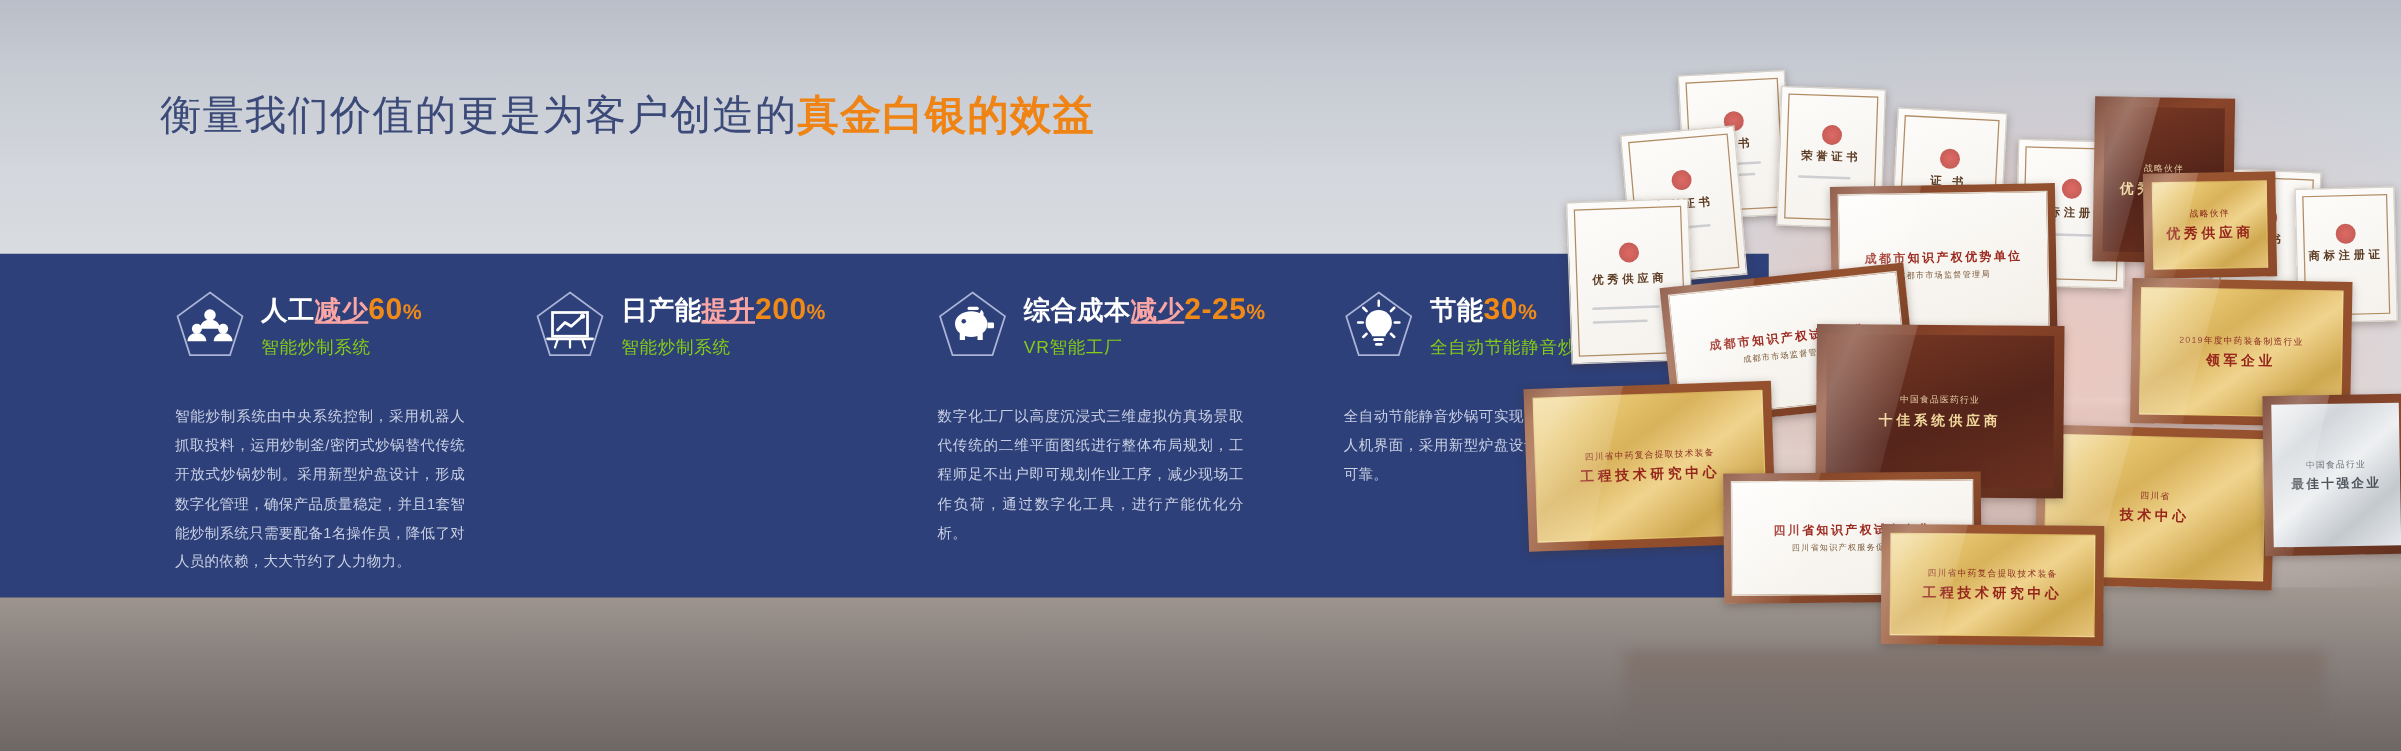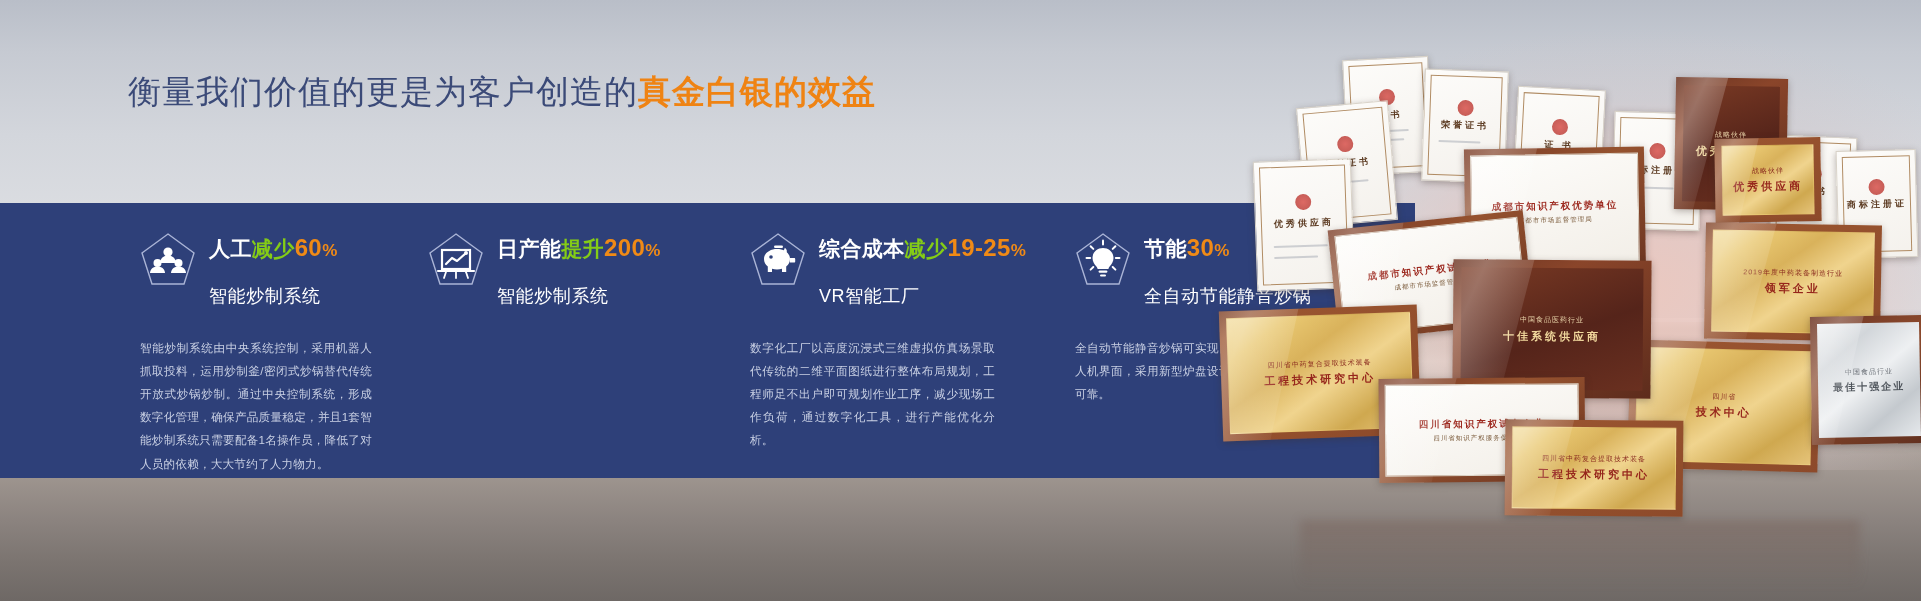--- a/index.html
+++ b/index.html
@@ -86,24 +86,24 @@
   .f-icon{
     width:56px;height:62px;flex:0 0 56px;margin-right:13px;margin-top:2px;
   }
   .f-icon svg{display:block;width:56px;height:62px;}
   .f-titles{padding-top:4px;}
   .f-title{
     font-size:21px;font-weight:700;color:#ffffff;white-space:nowrap;line-height:1.15;
     letter-spacing:.4px;
   }
   .f-title .num{color:#f08a16;font-size:24px;font-weight:700;}
-  .f-title .hi{color:#84cc16;}
+  .f-title .hi{color:#fca5a5;text-decoration:underline;}
   .f-title .pct{color:#f08a16;font-size:17px;font-weight:700;}
   .f-sub{
-    font-size:18px;color:#ffffff;margin-top:22px;white-space:nowrap;letter-spacing:.6px;
+    font-size:14px;color:#84cc16;margin-top:7px;white-space:nowrap;letter-spacing:.6px;
     font-weight:400;
   }
   .f-body{
     margin-top:28px;font-size:11.6px;line-height:2.0;color:#c9d0e4;
     text-align:justify;letter-spacing:.2px;
   }
   .f1 .f-body{width:232px;}
   .f2 .f-body{width:232px;}
   .f3 .f-body{width:245px;}
   .f4 .f-body{width:252px;}
@@ -230,21 +230,21 @@
               <path d="M31 41c0-4 3.4-6.6 7.5-6.6S46 37 46 41z" fill="#ffffff"></path>
             </svg>
           </span>
           <span class="f-titles">
             <div class="f-title">
               <span>人工</span><span class="hi">减少</span><span class="num">60</span><span class="pct">%</span>
             </div>
             <div class="f-sub">智能炒制系统</div>
           </span>
         </div>
-        <div class="f-body">智能炒制系统由中央系统控制，采用机器人抓取投料，运用炒制釜/密闭式炒锅替代传统开放式炒锅炒制。通过中央控制系统，形成数字化管理，确保产品质量稳定，并且1套智能炒制系统只需要配备1名操作员，降低了对人员的依赖，大大节约了人力物力。</div>
+        <div class="f-body">智能炒制系统由中央系统控制，采用机器人抓取投料，运用炒制釜/密闭式炒锅替代传统开放式炒锅炒制。采用新型炉盘设计，形成数字化管理，确保产品质量稳定，并且1套智能炒制系统只需要配备1名操作员，降低了对人员的依赖，大大节约了人力物力。</div>
       </div>
 
       <div class="feature f2">
         <div class="f-head">
           <span class="f-icon">
             <svg viewBox="0 0 56 62">
               <polygon points="28,2 54,21 44,52 12,52 2,21" fill="none" stroke="#aab4d6" stroke-width="1.4"></polygon>
               <rect x="14" y="18" width="28" height="19" fill="none" stroke="#ffffff" stroke-width="2.2"></rect>
               <polyline points="18,32 24,26 29,29 38,21" fill="none" stroke="#ffffff" stroke-width="2.2" stroke-linecap="round" stroke-linejoin="round"></polyline>
               <circle cx="38" cy="21" r="2" fill="#ffffff"></circle>
@@ -270,21 +270,21 @@
               <polygon points="28,2 54,21 44,52 12,52 2,21" fill="none" stroke="#aab4d6" stroke-width="1.4"></polygon>
               <path d="M40 27c0-6-6-10-13-10s-13 4-13 10c0 3 1.4 5.6 3.8 7.4V40h4.2v-3.2c1.6.5 3.3.8 5 .8s3.4-.3 5-.8V40h4.2v-5.6C38.6 32.6 40 30 40 27z" fill="#ffffff"></path>
               <circle cx="21" cy="25" r="1.8" fill="#2e4079"></circle>
               <path d="M36 22c1.6-2.4 1-5-1.2-6.2-.4 2.2-1.6 3.6-3.2 4.4z" fill="#ffffff"></path>
               <rect x="24" y="13.4" width="9" height="2.6" rx="1.3" fill="#ffffff"></rect>
               <path d="M40 26h4.2c.6 0 1 .5 1 1.1v2.4c0 .6-.4 1.1-1 1.1H40z" fill="#ffffff"></path>
             </svg>
           </span>
           <span class="f-titles">
             <div class="f-title">
-              <span>综合成本</span><span class="hi">减少</span><span class="num">19-25</span><span class="pct">%</span>
+              <span>综合成本</span><span class="hi">减少</span><span class="num">2-25</span><span class="pct">%</span>
             </div>
             <div class="f-sub">VR智能工厂</div>
           </span>
         </div>
         <div class="f-body">数字化工厂以高度沉浸式三维虚拟仿真场景取代传统的二维平面图纸进行整体布局规划，工程师足不出户即可规划作业工序，减少现场工作负荷，通过数字化工具，进行产能优化分析。</div>
       </div>
 
       <div class="feature f4">
         <div class="f-head">
           <span class="f-icon">

